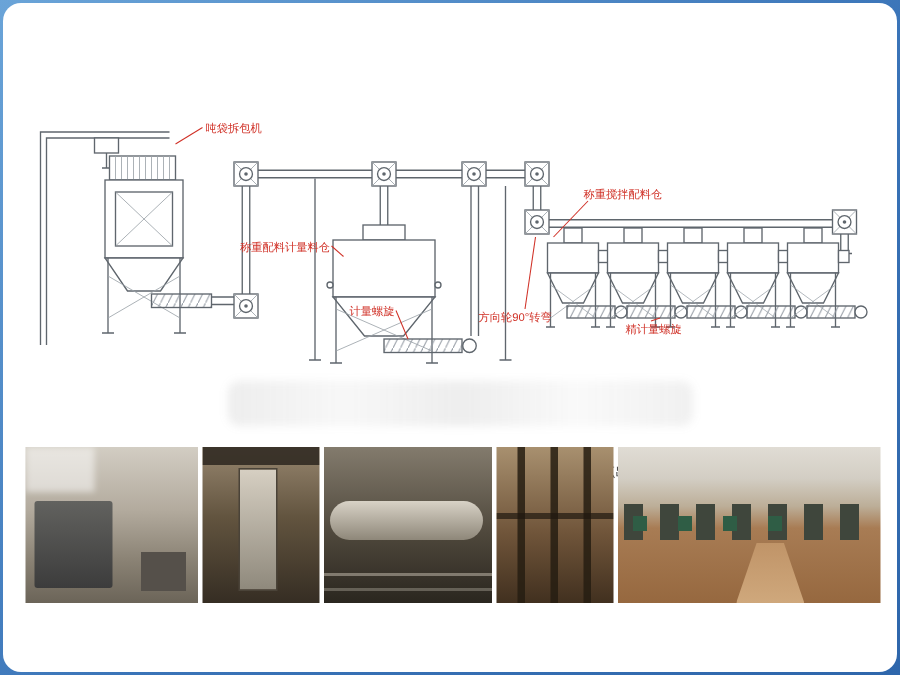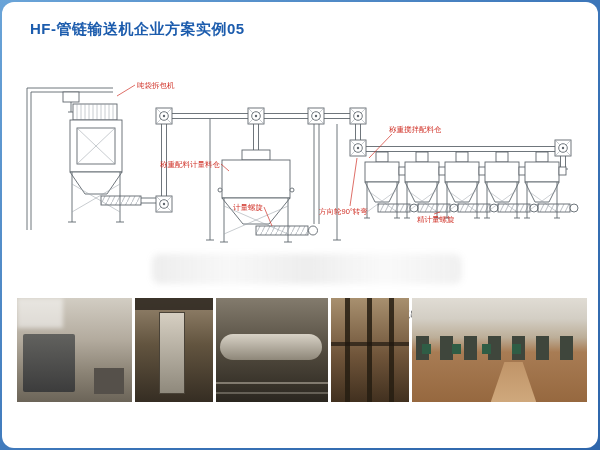--- a/index.html
+++ b/index.html
@@ -53,21 +53,20 @@
   .p5 .greens{position:absolute;left:10px;top:46px;width:60%;height:10px;
     background:repeating-linear-gradient(90deg,#2f5d45 0 9px,rgba(0,0,0,0) 9px 30px)}
   .p5 .aisle{position:absolute;left:45%;bottom:0;width:26%;height:40px;
     background:linear-gradient(180deg,#c09468,#cfa87c);clip-path:polygon(30% 0,70% 0,100% 100%,0 100%)}
 </style>
 </head>
 <body>
 
 <div class="card">
 
-  <h1 class="title">HF-管链输送机企业方案实例05</h1>
 
   <svg class="dwg" viewBox="0 0 570 215">
     <defs>
       <pattern id="scr" width="5" height="10" patternUnits="userSpaceOnUse">
         <path d="M0 10 L5 0" stroke="#99a0a8" stroke-width="0.7"></path>
       </pattern>
       <g id="cw">
         <rect x="0" y="0" width="16" height="16" fill="#fff" stroke="#5f666d" stroke-width="0.9"></rect>
         <path d="M0 0 L16 16 M16 0 L0 16" stroke="#9aa1a8" stroke-width="0.55"></path>
         <circle cx="8" cy="8" r="4.3" fill="#fff" stroke="#5f666d" stroke-width="0.9"></circle>

